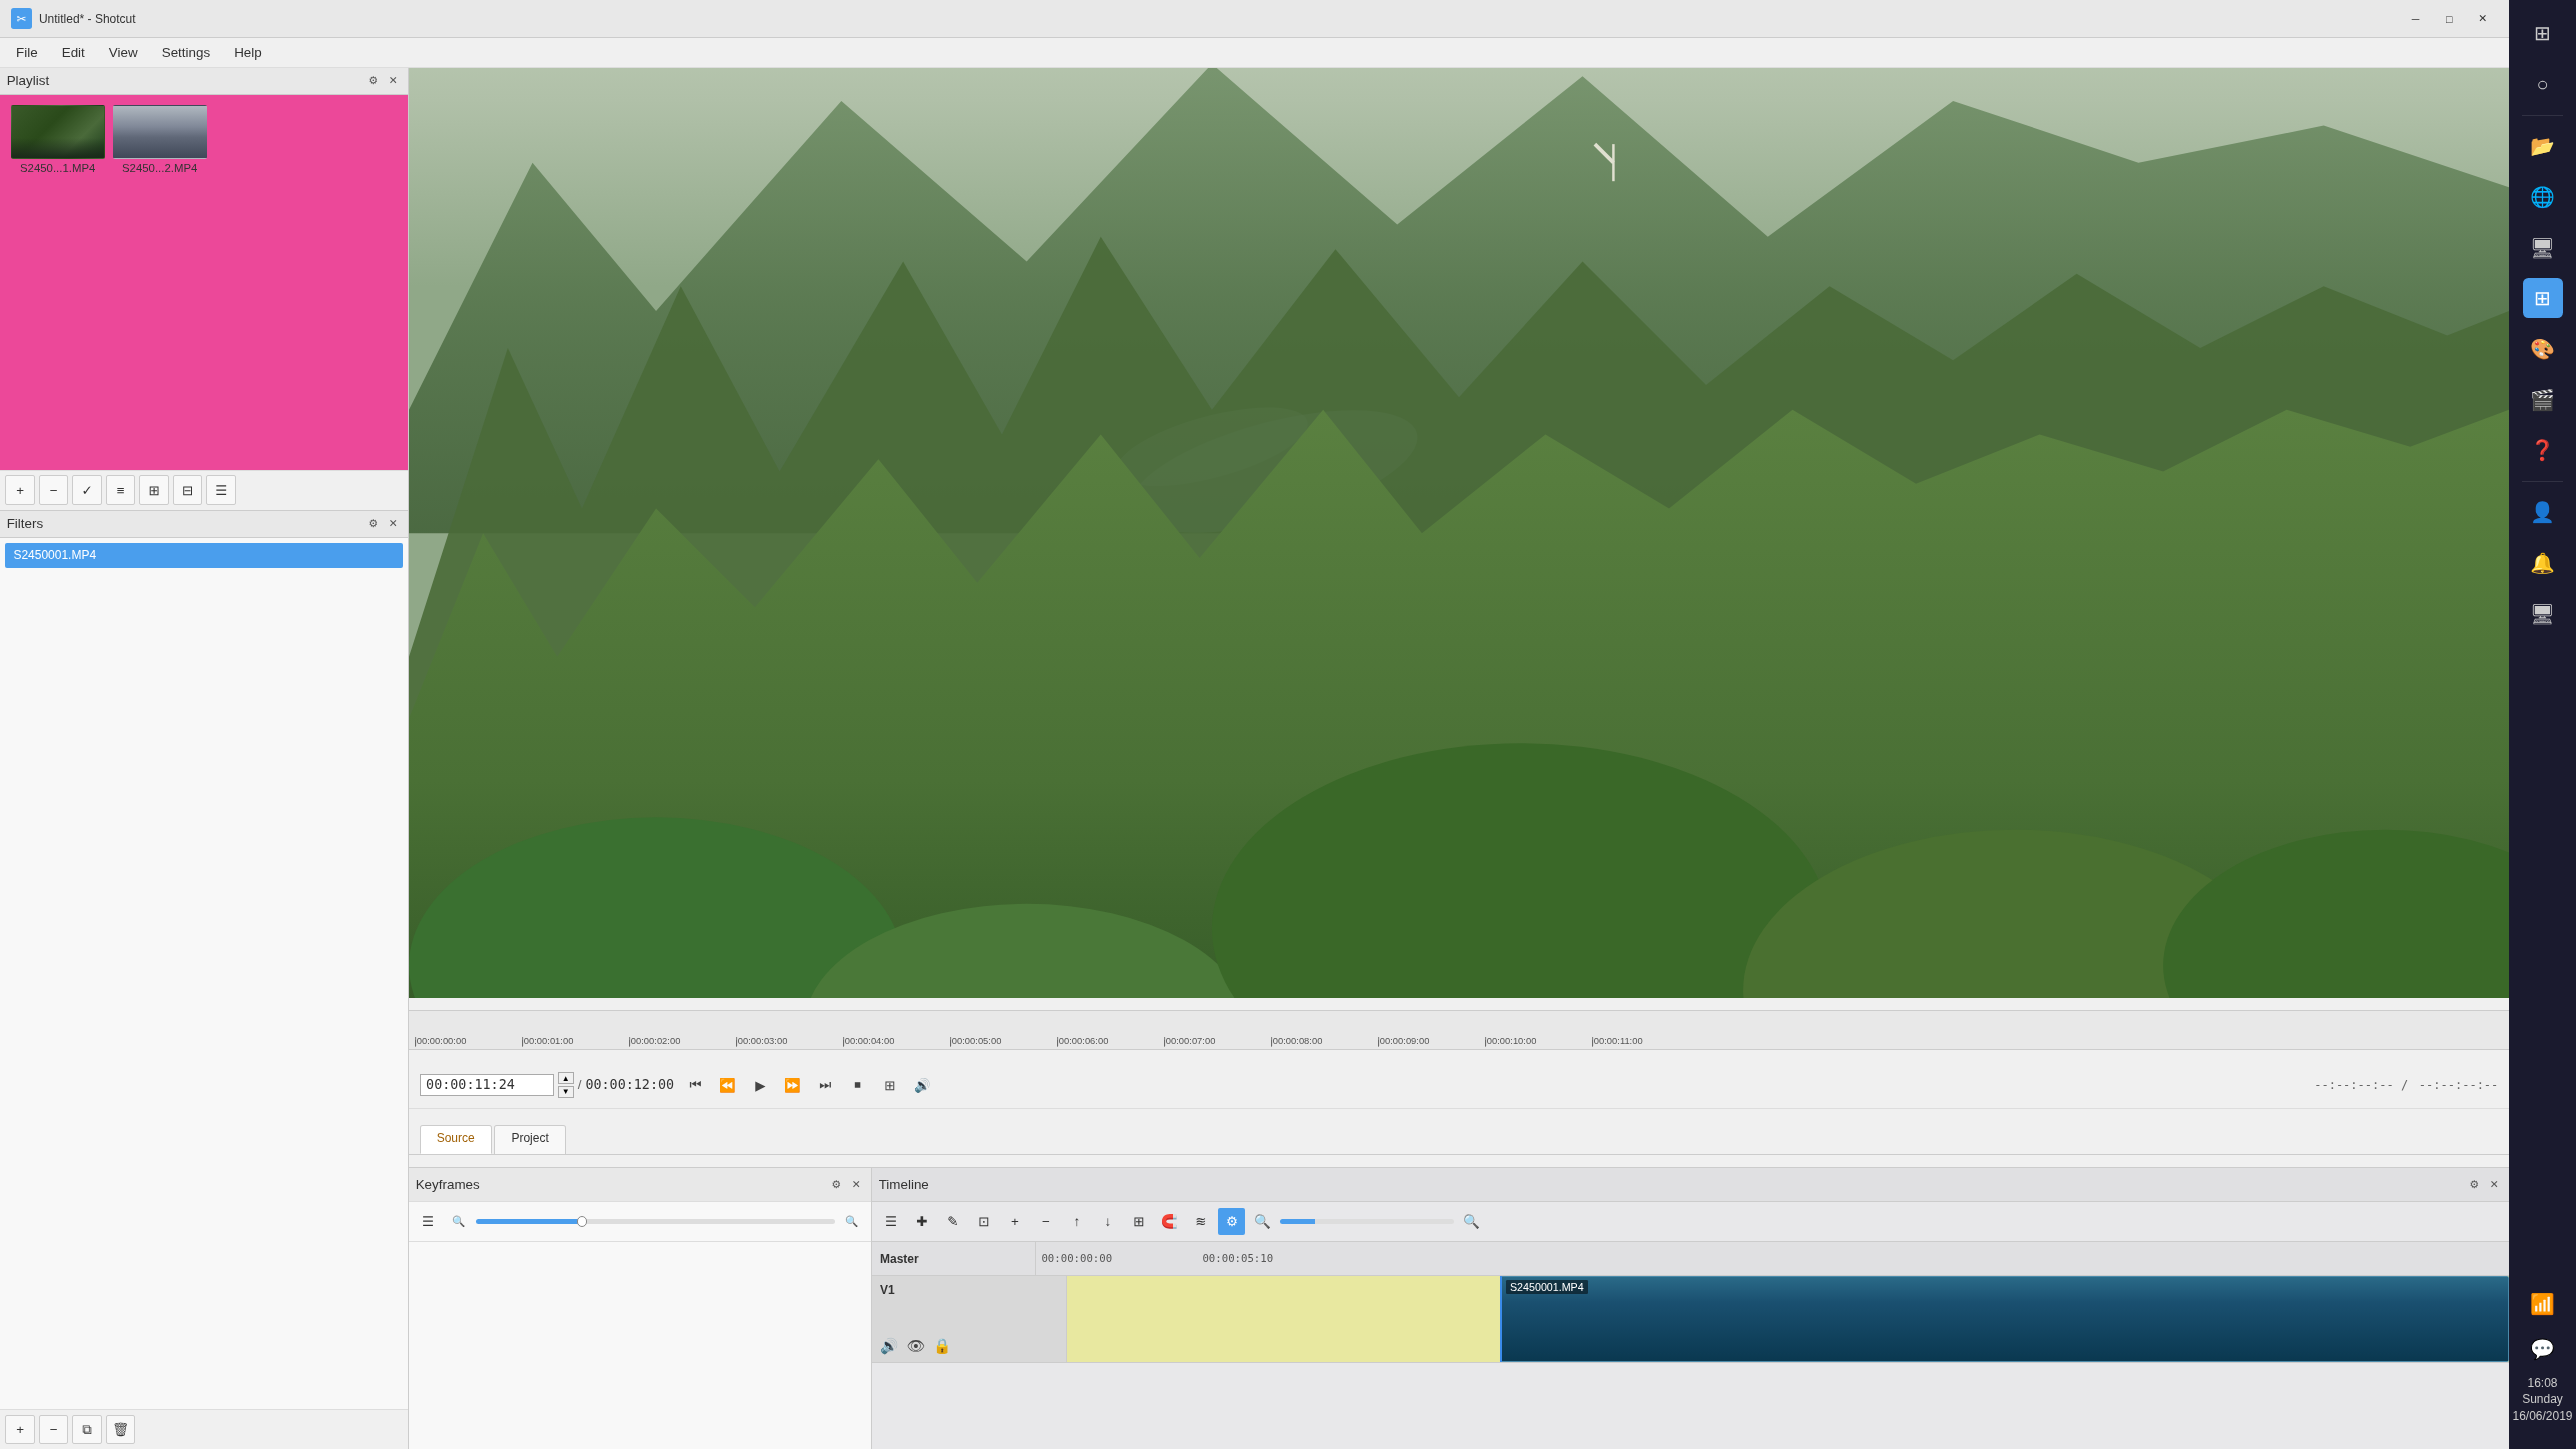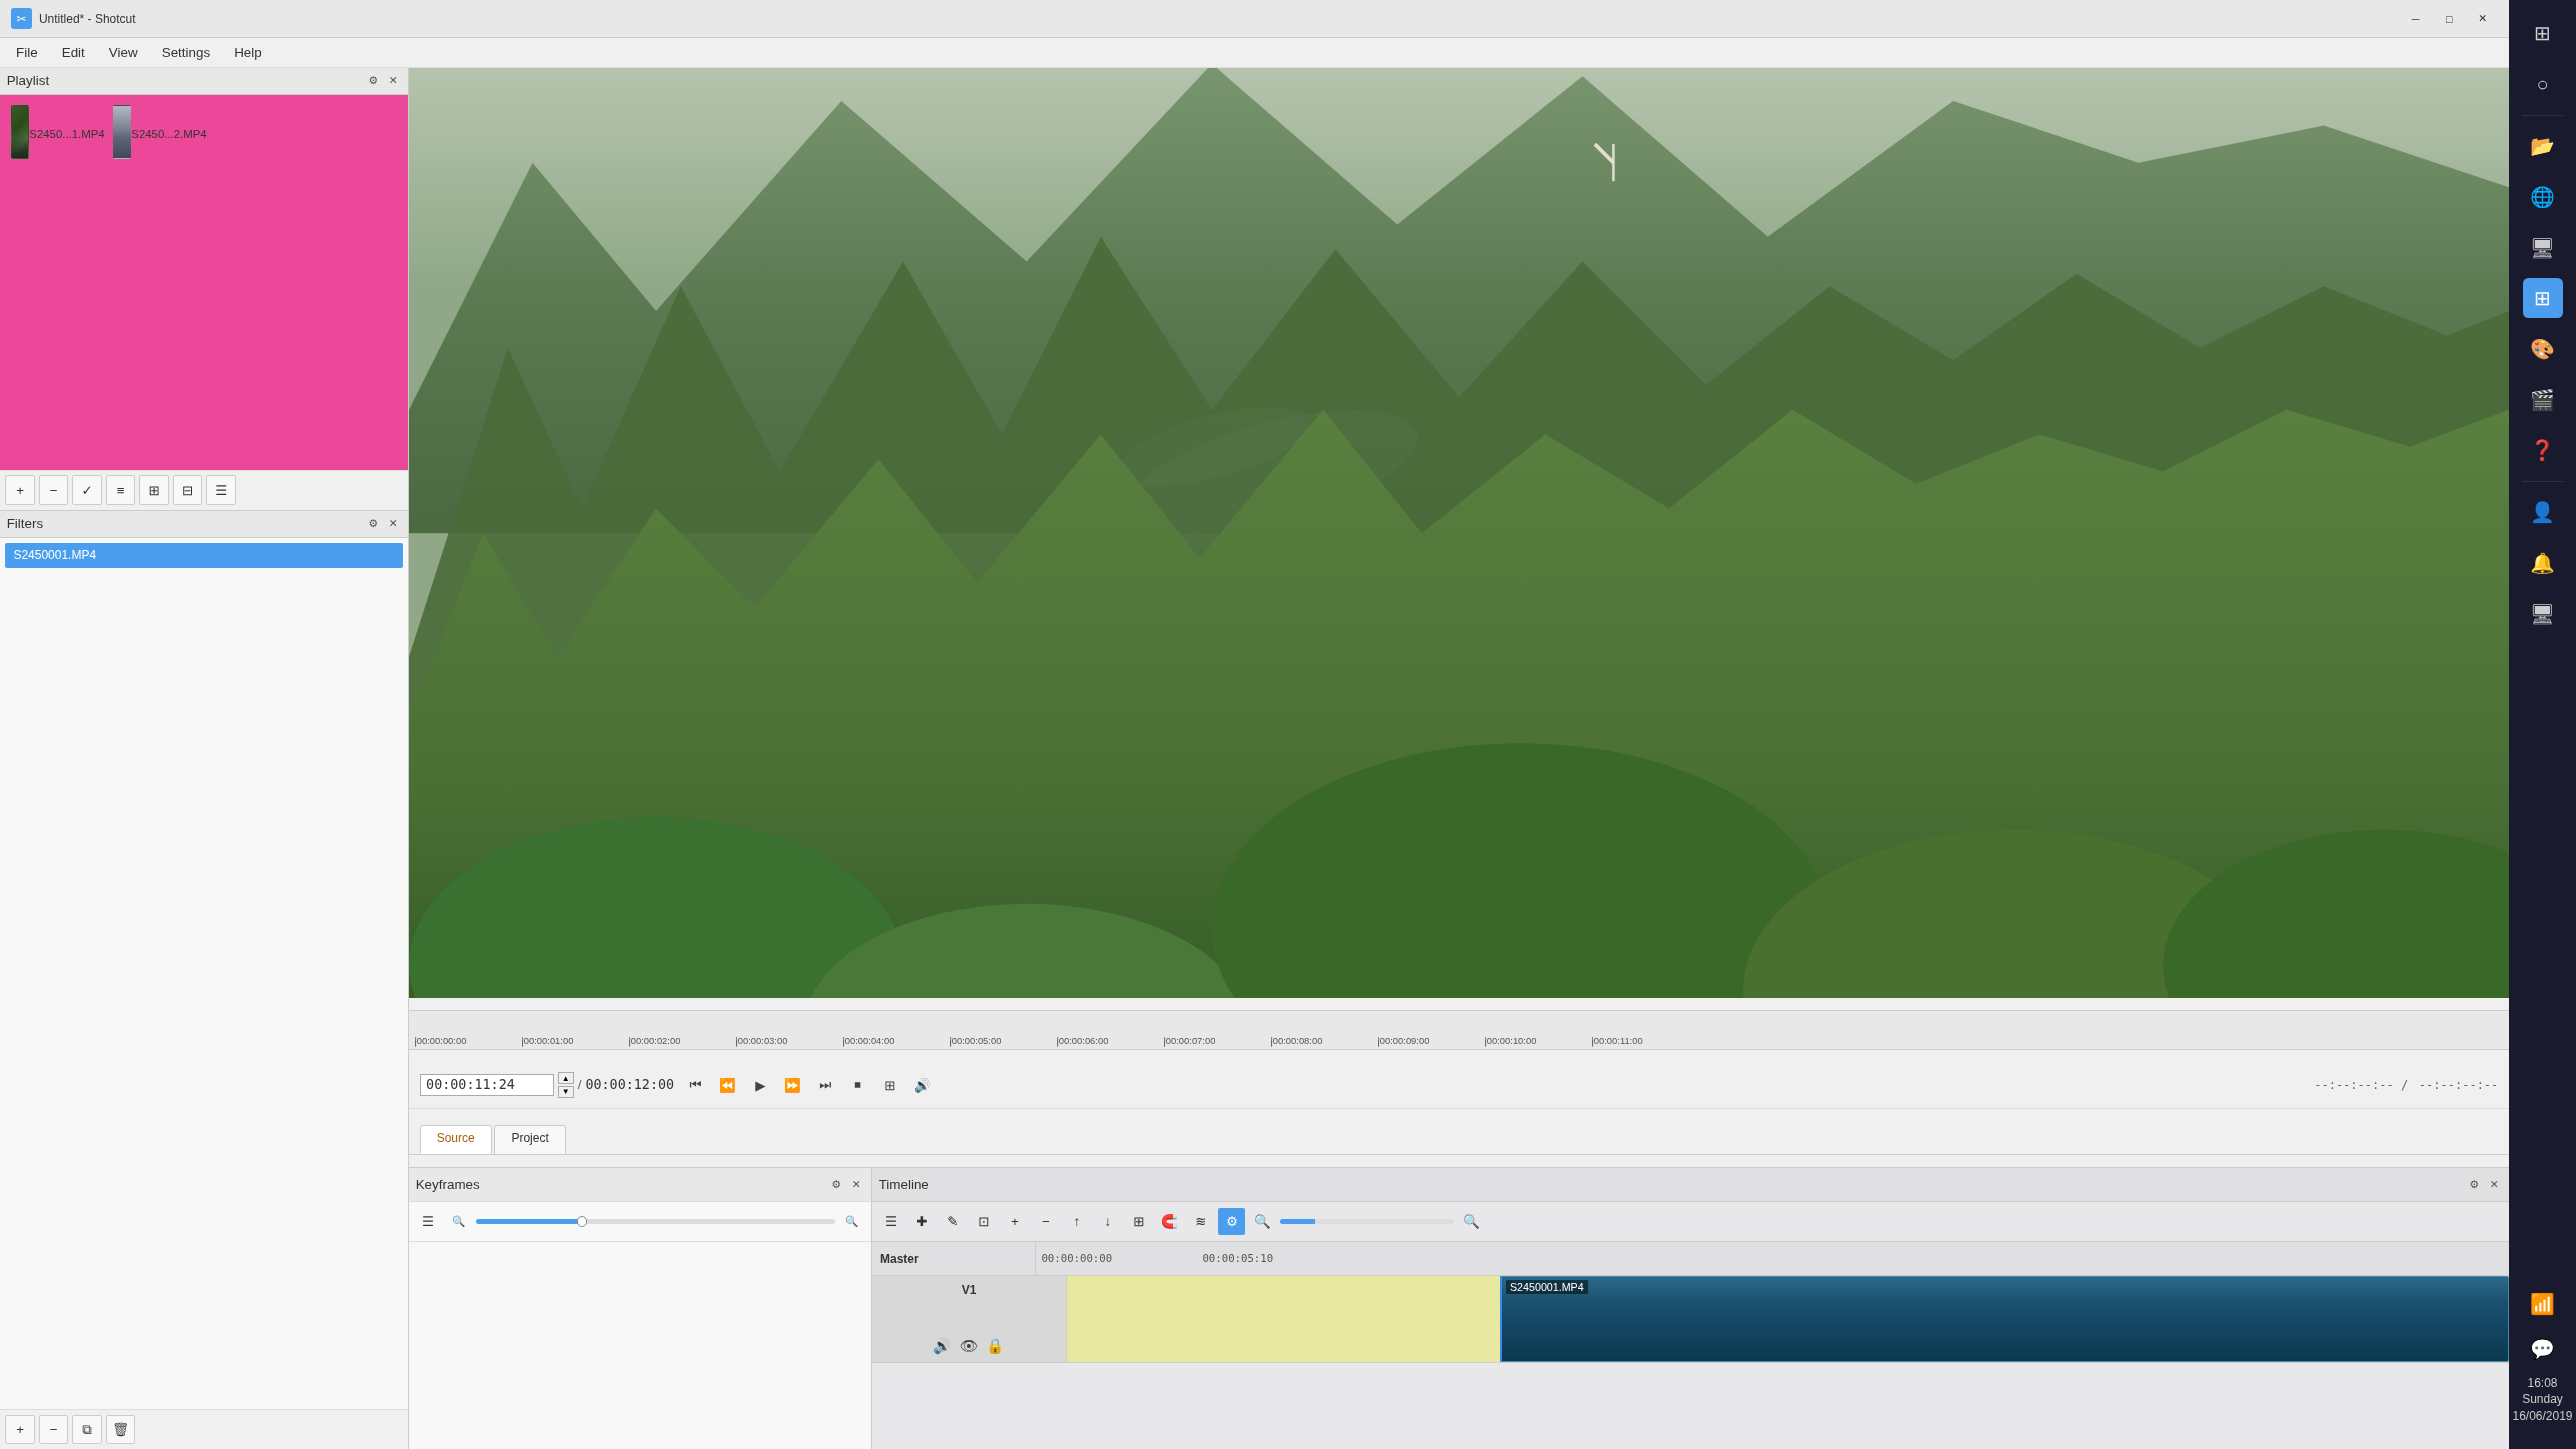--- a/index.html
+++ b/index.html
@@ -149,21 +149,21 @@
       flex: 1;
       overflow-y: auto;
       padding: 10.7px;
       display: flex;
       flex-wrap: wrap;
       gap: 8px;
       align-content: flex-start;
     }
     .playlist-item {
       display: flex;
-      flex-direction: row;
+      flex-direction: column;
       align-items: center;
       cursor: pointer;
       width: 94px;
     }
     .playlist-thumb {
       width: 94px;
       height: 54px;
       background: #888;
       border: 1.3px solid transparent;
       border-radius: 2px;
@@ -530,21 +530,20 @@
     }
     .track-controls {
       width: 195px;
       flex-shrink: 0;
       background: #d8d8d8;
       border-right: 0.7px solid #ccc;
       display: flex;
       flex-direction: column;
       justify-content: space-between;
       padding: 6.7px 8px;
-      align-items: center;
     }
     .track-name {
       font-size: 12px;
       font-weight: bold;
       color: #333;
     }
     .track-icons {
       display: flex;
       gap: 8px;
     }

